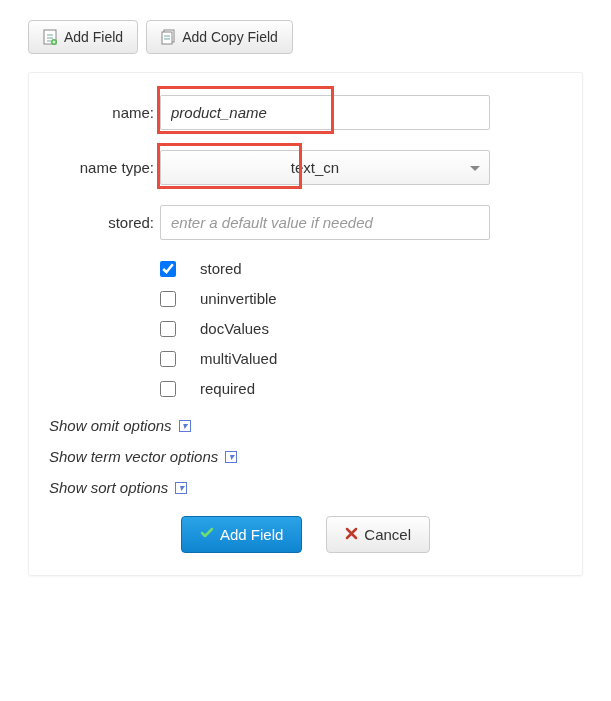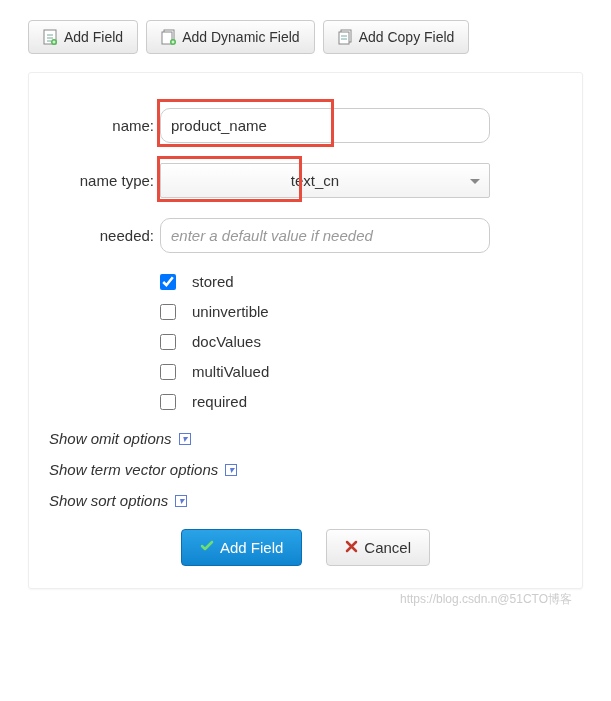--- a/index.html
+++ b/index.html
@@ -29,44 +29,45 @@
       color: #333;
     }
     .doc-icon {
       width: 14px;
       height: 16px;
       position: relative;
     }
     .form-panel {
       border: 1px solid #eee;
       border-radius: 3px;
-      padding: 35px 20px 22px 20px;
+      padding: 22px 20px 22px 20px;
       box-shadow: 0 1px 2px rgba(0,0,0,0.04);
       position: relative;
     }
     .form-row {
       display: flex;
       align-items: center;
       margin-bottom: 20px;
       gap: 6px;
     }
     .form-label {
       width: 105px;
       text-align: right;
       color: #333;
       font-size: 15px;
     }
     .text-input {
       flex: 1;
       padding: 8px 10px;
       border: 1px solid #ccc;
-      border-radius: 10px;
+      border-radius: 2px;
       font-size: 15px;
       color: #333;
       max-width: 330px;
+      font-style: italic;
     }
     .text-input::placeholder { color: #999; font-style: italic; }
     .select-wrap {
       flex: 1;
       max-width: 330px;
       position: relative;
     }
     .select-input {
       width: 100%;
       padding: 8px 30px 8px 10px;
@@ -97,21 +98,21 @@
     .checkbox-list {
       margin-left: 111px;
       display: flex;
       flex-direction: column;
       gap: 13px;
       margin-bottom: 20px;
     }
     .checkbox-row {
       display: flex;
       align-items: center;
-      gap: 16px;
+      gap: 24px;
       font-size: 15px;
       cursor: pointer;
     }
     .checkbox-row input[type="checkbox"] {
       width: 16px;
       height: 16px;
       cursor: pointer;
     }
     .expand-link {
       color: #333;
@@ -186,31 +187,20 @@
           <path d="M11 11.5v3M9.5 13h3" stroke="#fff" stroke-width="1"></path>
         </svg>
     </span>
     <span>Add Field</span>
   </button>
   <button class="top-btn">
     <span class="doc-icon">
       <svg width="16" height="16" viewBox="0 0 16 16">
           <rect x="3" y="1" width="10" height="12" fill="#fff" stroke="#888" stroke-width="1"></rect>
           <rect x="1" y="3" width="10" height="12" fill="#fff" stroke="#888" stroke-width="1"></rect>
-          <circle cx="12" cy="13" r="3" fill="#5b5"></circle>
-          <path d="M12 11.5v3M10.5 13h3" stroke="#fff" stroke-width="1"></path>
-        </svg>
-    </span>
-    <span>Add Dynamic Field</span>
-  </button>
-  <button class="top-btn">
-    <span class="doc-icon">
-      <svg width="16" height="16" viewBox="0 0 16 16">
-          <rect x="3" y="1" width="10" height="12" fill="#fff" stroke="#888" stroke-width="1"></rect>
-          <rect x="1" y="3" width="10" height="12" fill="#fff" stroke="#888" stroke-width="1"></rect>
           <path d="M3 7h6M3 10h6" stroke="#7aa" stroke-width="1"></path>
         </svg>
     </span>
     <span>Add Copy Field</span>
   </button>
 </div>
 
 <div class="form-panel">
 
   <div class="form-row" style="position:relative;">
@@ -223,21 +213,21 @@
     <label class="form-label">name type:</label>
     <div class="select-wrap">
       <button class="select-input">
         <span>text_cn</span>
       </button>
     </div>
     <div class="highlight-name" style="left:108px; top:-7px; width:145px; height:46px;"></div>
   </div>
 
   <div class="form-row">
-    <label class="form-label">needed:</label>
+    <label class="form-label">stored:</label>
     <input class="text-input" type="text" placeholder="enter a default value if needed" style="">
   </div>
 
   <div class="checkbox-list">
     <label class="checkbox-row">
       <input type="checkbox" checked="" style="">
       <span>stored</span>
     </label>
     <label class="checkbox-row">
       <input type="checkbox" style="">
@@ -282,14 +272,13 @@
     <button class="btn-cancel">
       <span>
         <svg width="13" height="13" viewBox="0 0 13 13">
             <path d="M2 2l9 9M11 2l-9 9" stroke="#c0392b" stroke-width="2.5" stroke-linecap="round"></path>
           </svg>
       </span>
       <span>Cancel</span>
     </button>
   </div>
 
-  <div class="watermark">https://blog.csdn.n@51CTO博客</div>
 </div>
 
 </body></html>

